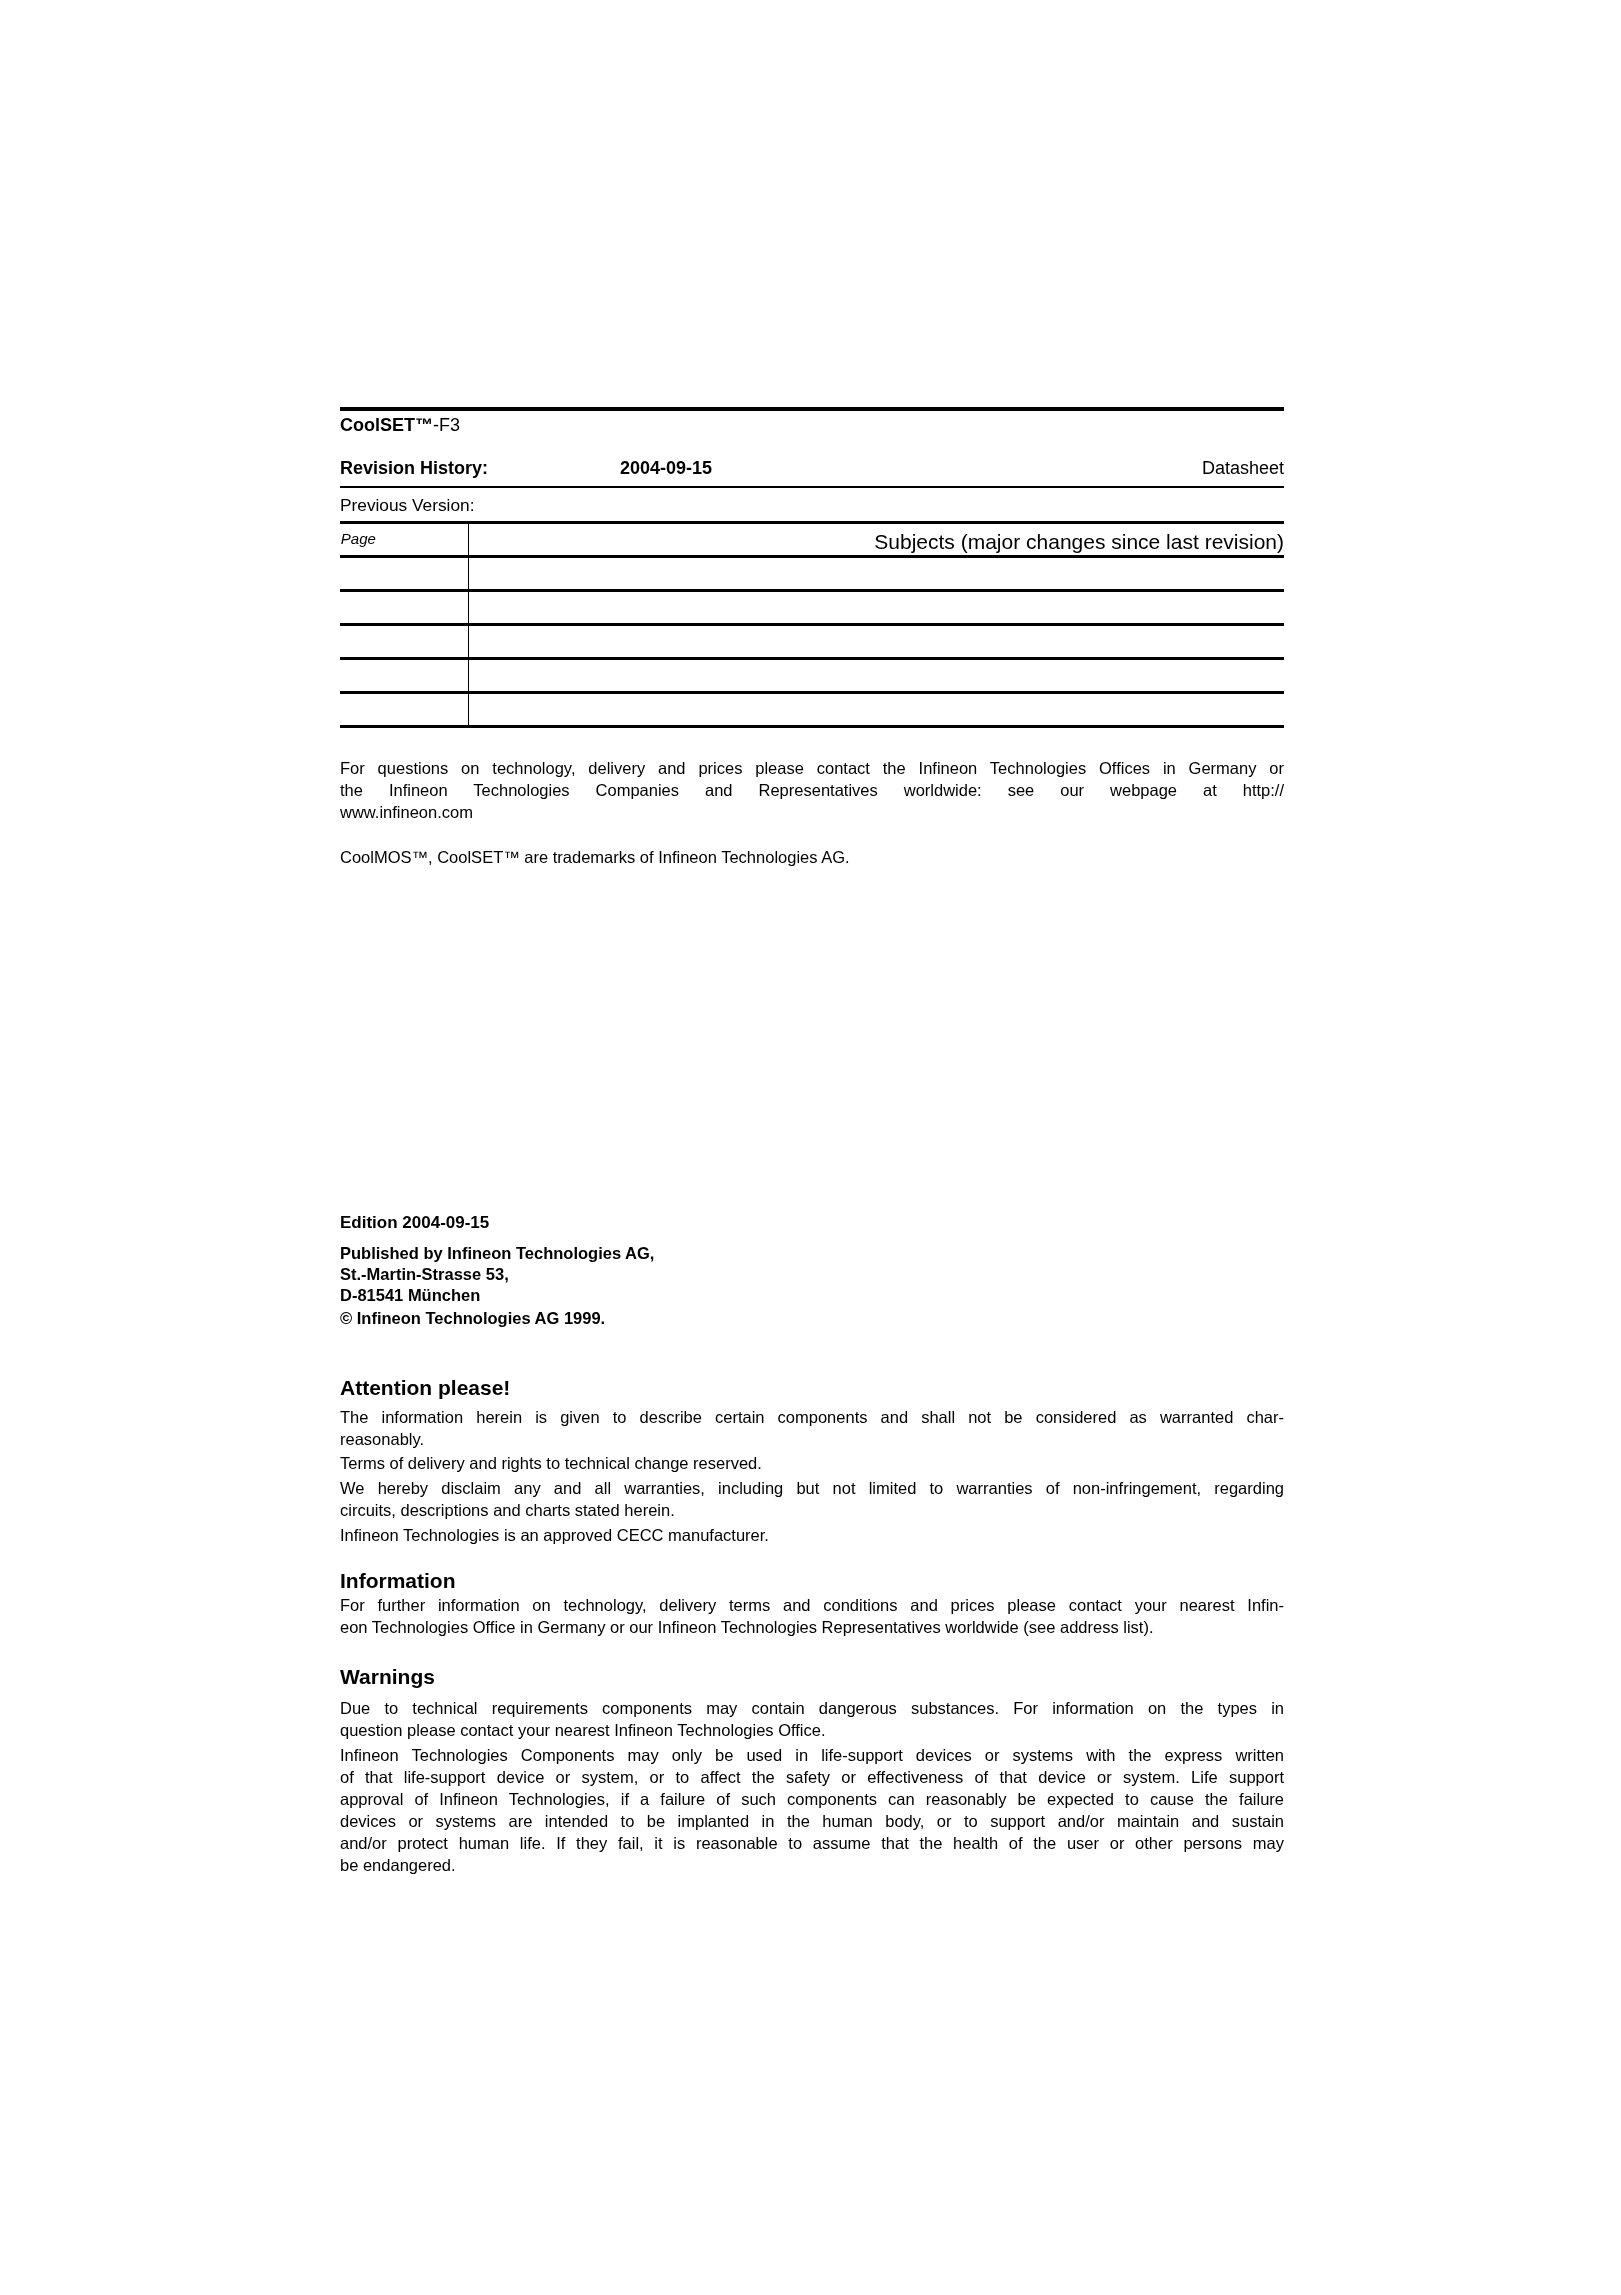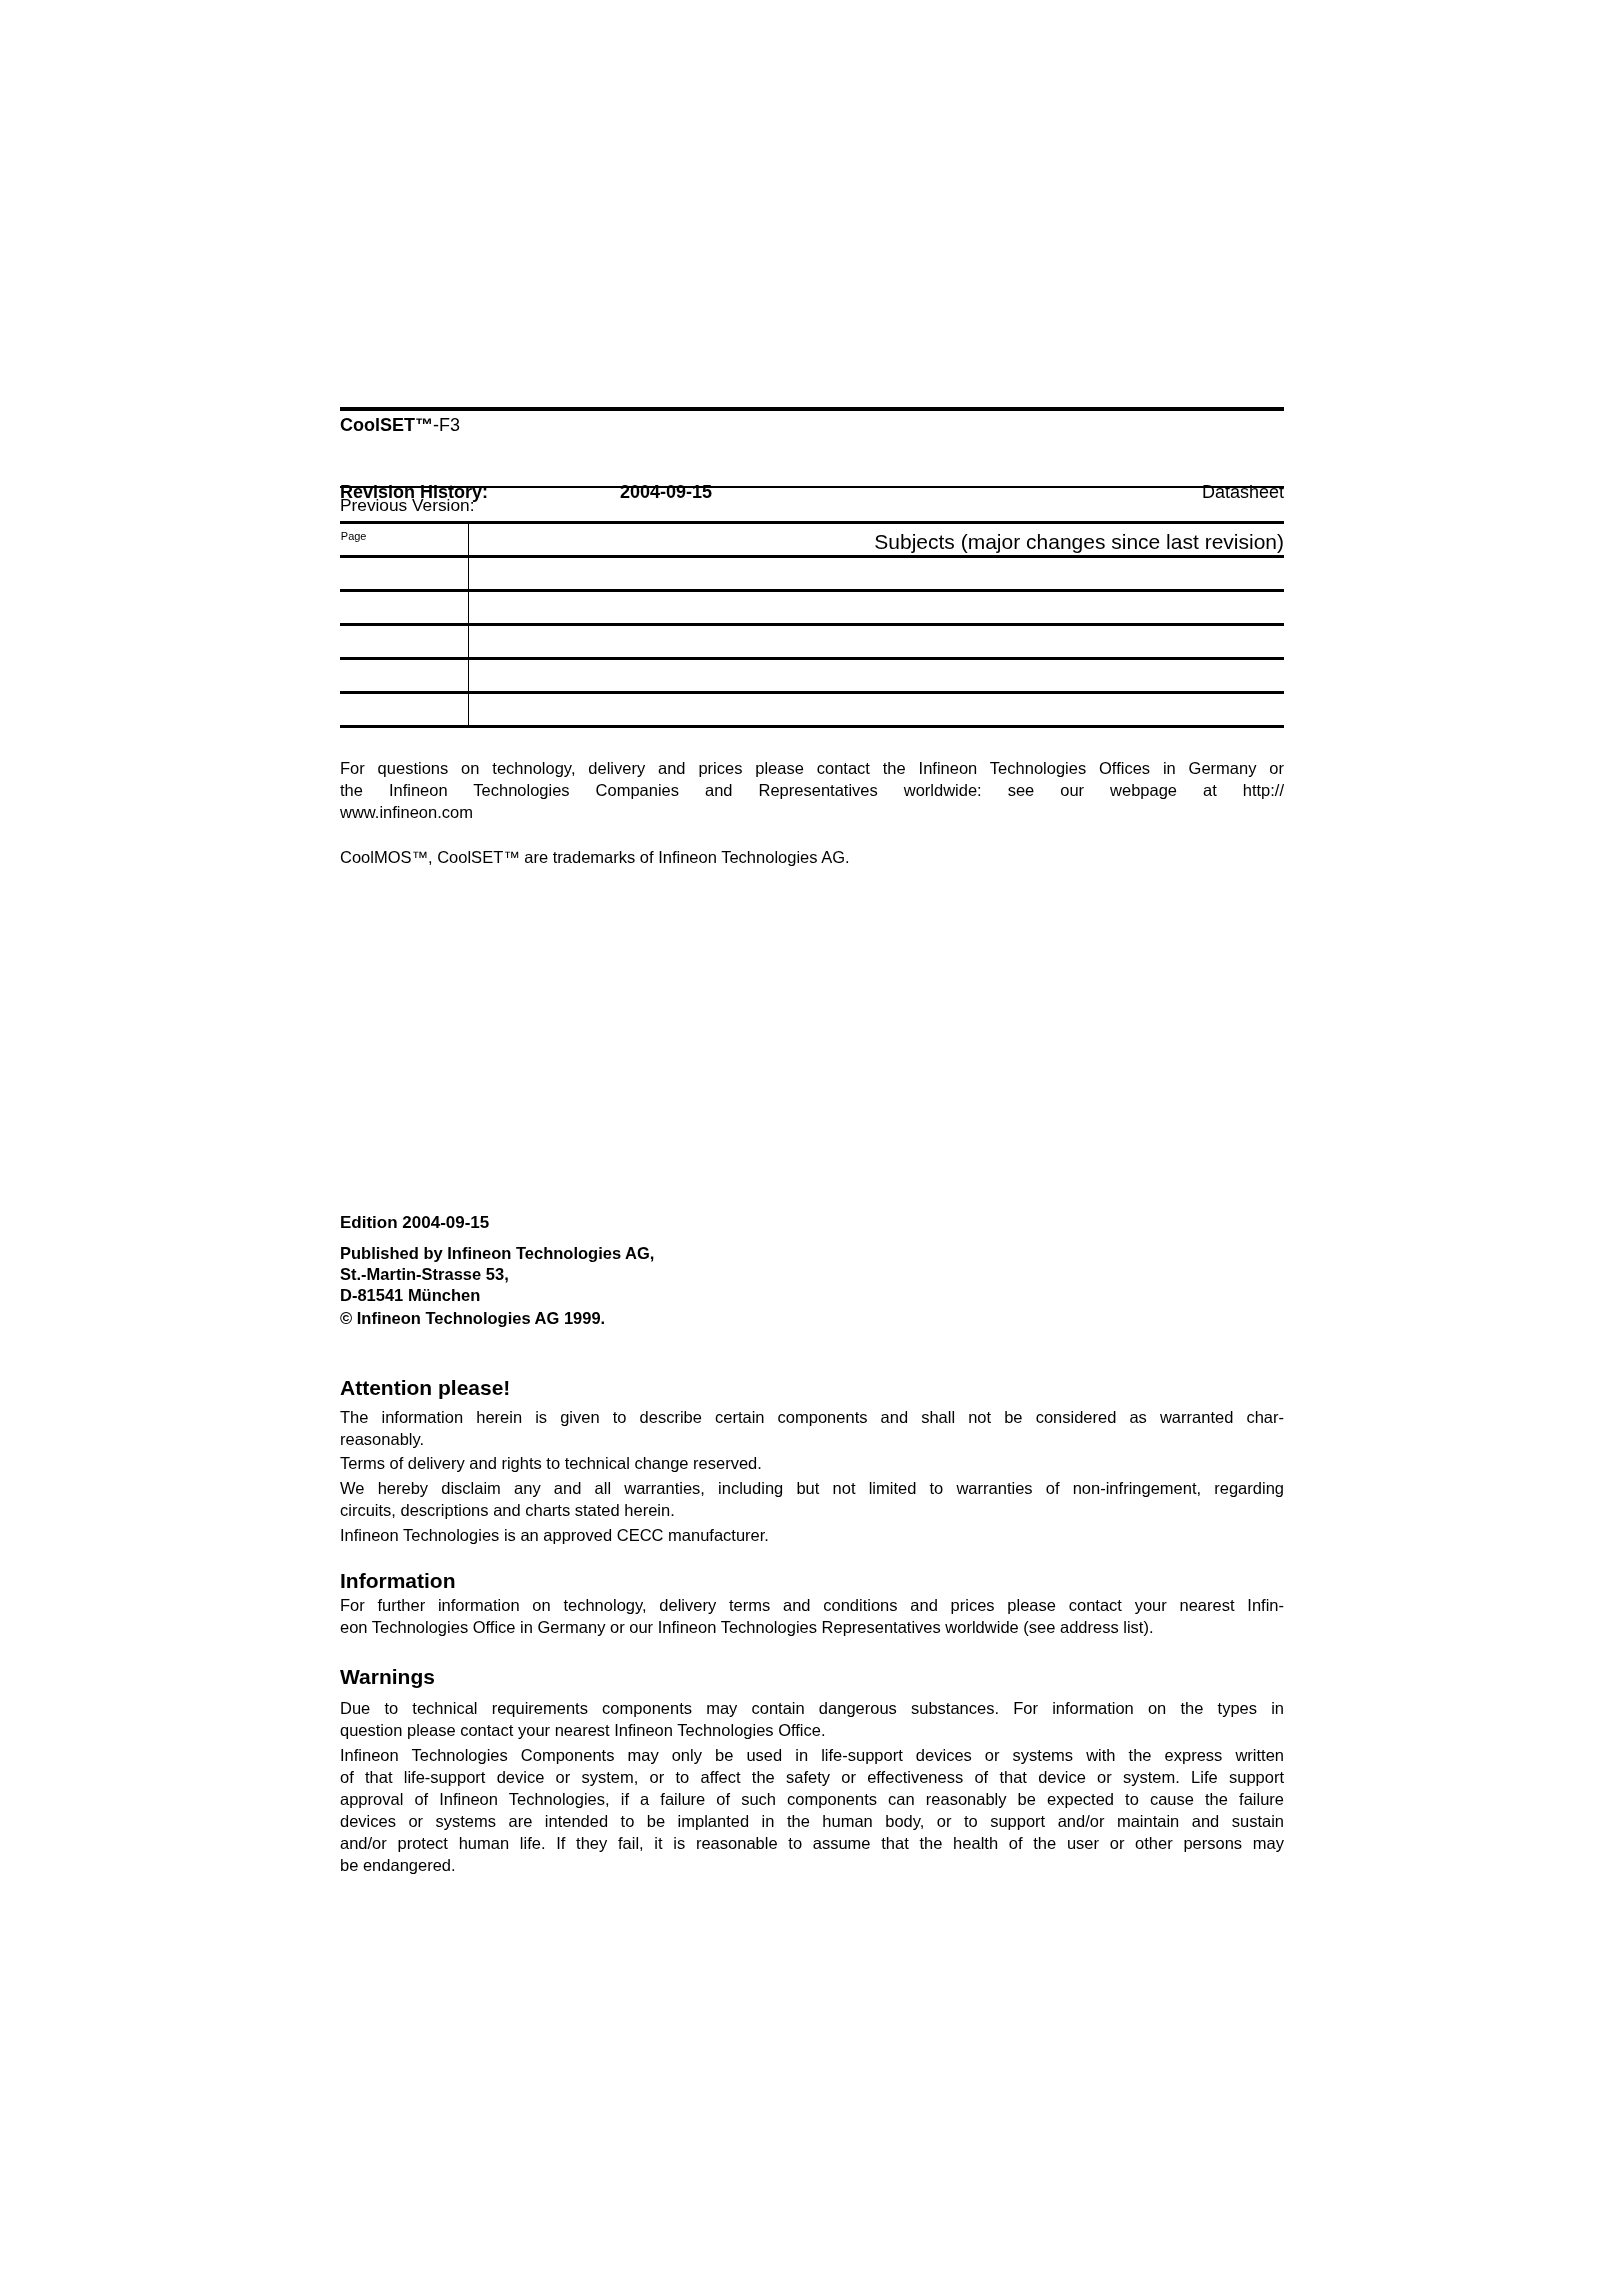--- a/index.html
+++ b/index.html
@@ -18,24 +18,24 @@
   .line { font-size: 16.5px; line-height: 22px; }
   .jl { text-align: justify; text-align-last: justify; }
   .para { }
   .bold-block .line { line-height: 21px; font-weight: bold; }
   .heading { font-size: 21px; font-weight: bold; }
   
   .rev-table { border-top: 3.1px solid #000; }
   .trow { display: flex; align-items: stretch; border-bottom: 3.1px solid #000; height: 31px; }
   .trow.thead { height: 31px; border-bottom: 3.9px solid #000; }
   .trow:last-child { border-bottom: 3.9px solid #000; }
-  .tc1 { width: 129px; box-sizing: border-box; border-right: 1.6px solid #000; padding: 6.3px 0 0 0.8px; font-size: 11px; }
+  .tc1 { width: 129px; box-sizing: border-box; border-right: 1.6px solid #000; padding: 6.3px 0 0 0.8px; font-size: 15px; font-style: italic; }
   .tc2 { flex: 1; padding: 6.3px 0 0 11px; font-size: 21px; text-align: right; }
   .rev-row { height: 23.6px; }
-  .rev-row span { position: absolute; top: 0; white-space: nowrap; margin-top: 24px; }
+  .rev-row span { position: absolute; top: 0; white-space: nowrap; }
 </style>
 </head>
 <body>
 
 <div class="content">
 
   <div class="abs rule" style="top:407px;height:3.9px"></div>
 
   <div class="abs" style="top:415px">
     <span class="b fs23">CoolSET™</span><span class="fs23">-F3</span>

